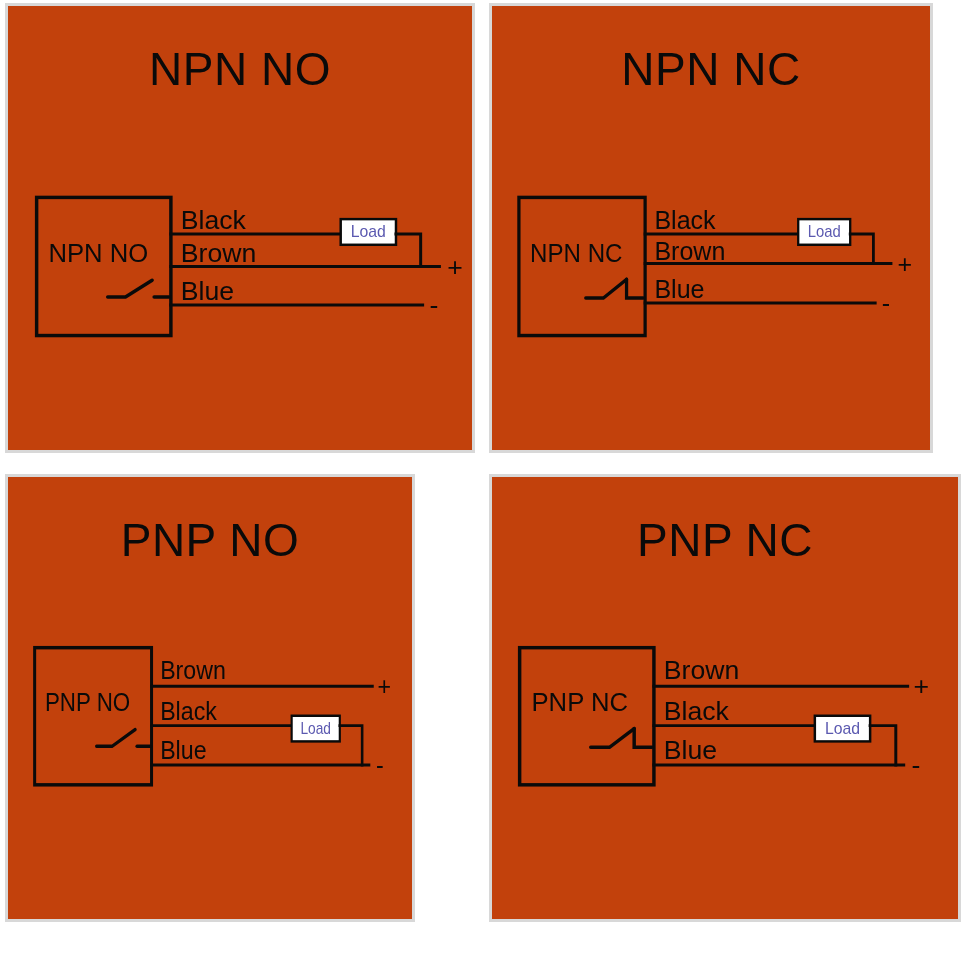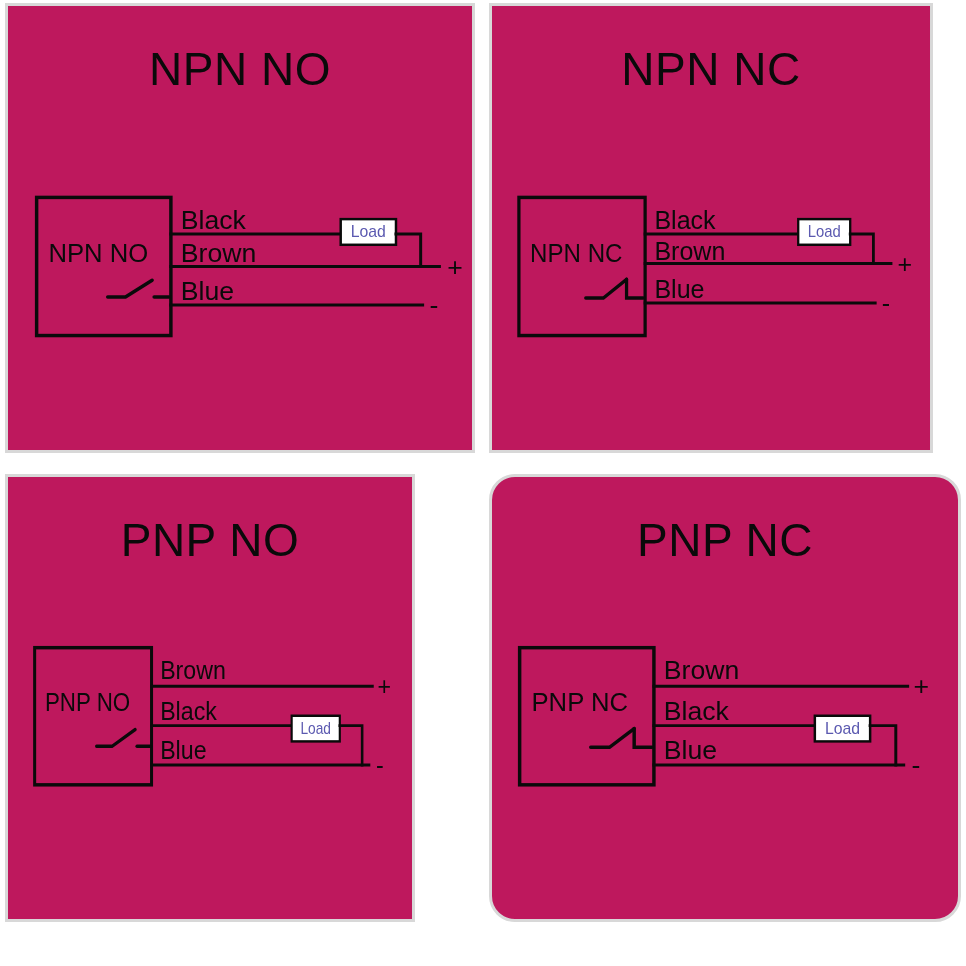--- a/index.html
+++ b/index.html
@@ -15,28 +15,28 @@
     overflow: hidden;
   }
   #sheet {
     position: relative;
     width: 966px;
     height: 966px;
     background: #ffffff;
   }
   .panel {
     position: absolute;
-    background: #be185d;
+    background: #c2410c;
     border: 3px solid #d8d8d8;
     box-sizing: border-box;
   }
   .panel-tl { left: 5px;   top: 3px;   width: 470px; height: 450px; }
   .panel-tr { left: 489px; top: 3px;   width: 444px; height: 450px; }
   .panel-bl { left: 5px;   top: 474px; width: 410px; height: 448px; }
-  .panel-br { left: 489px; top: 474px; width: 472px; height: 448px; border-radius: 26px; }
+  .panel-br { left: 489px; top: 474px; width: 472px; height: 448px; }
 
   .panel-title {
     position: absolute;
     left: 0;
     right: 0;
     top: 40px;
     text-align: center;
     font-size: 46px;
     line-height: 1;
     font-weight: 400;

